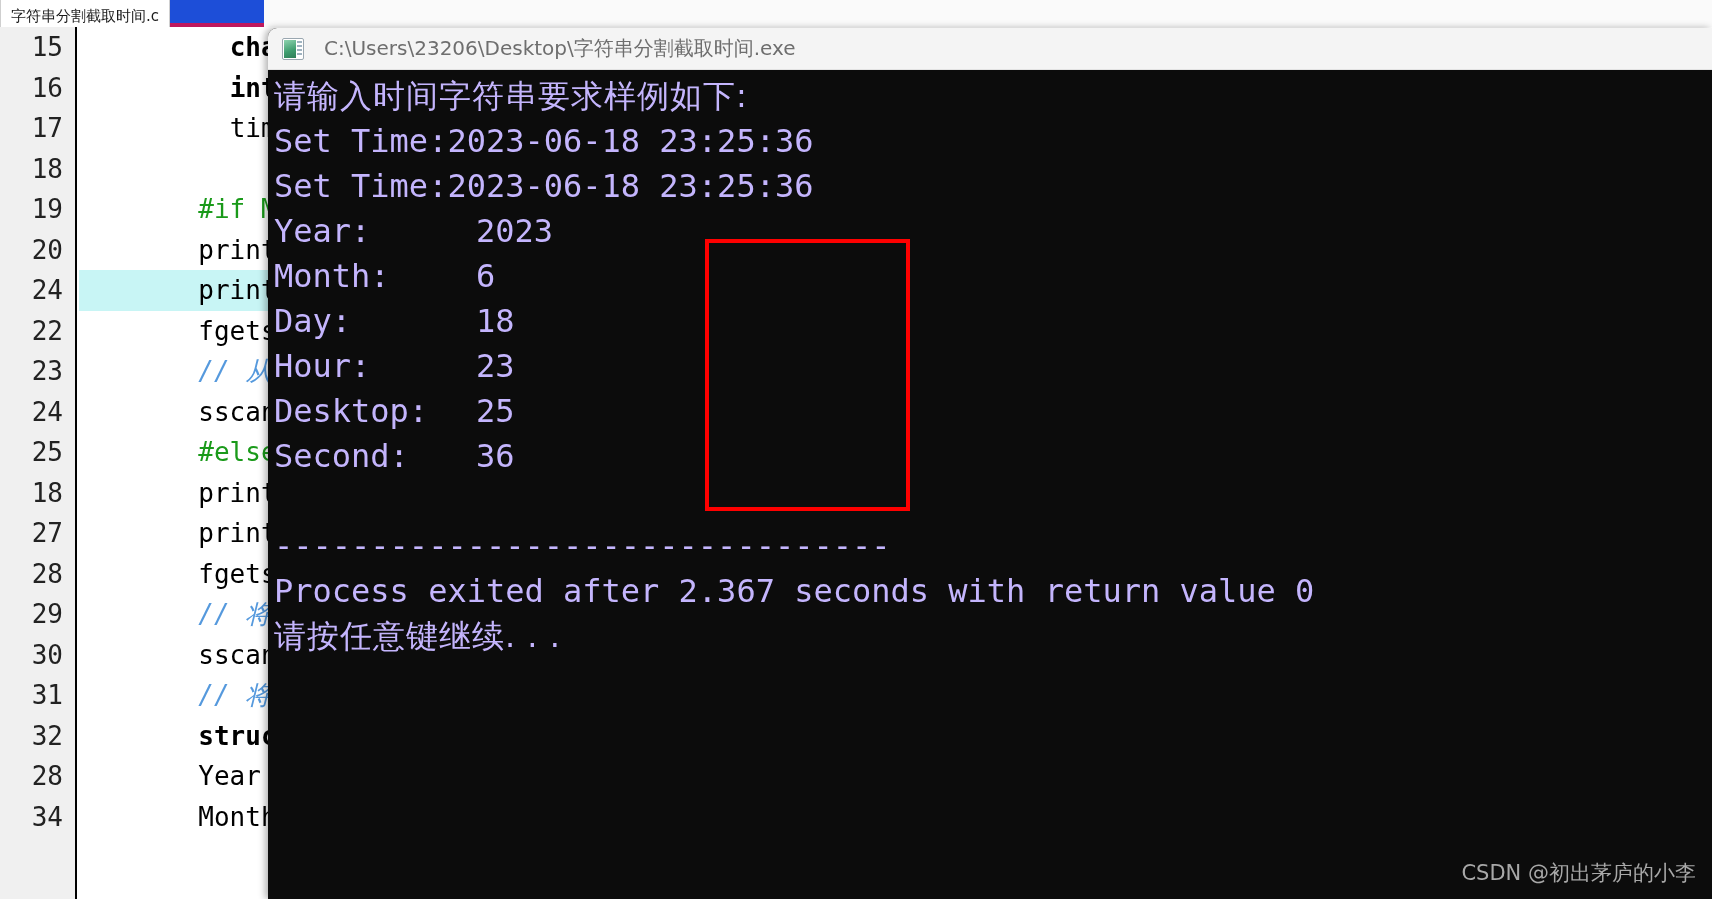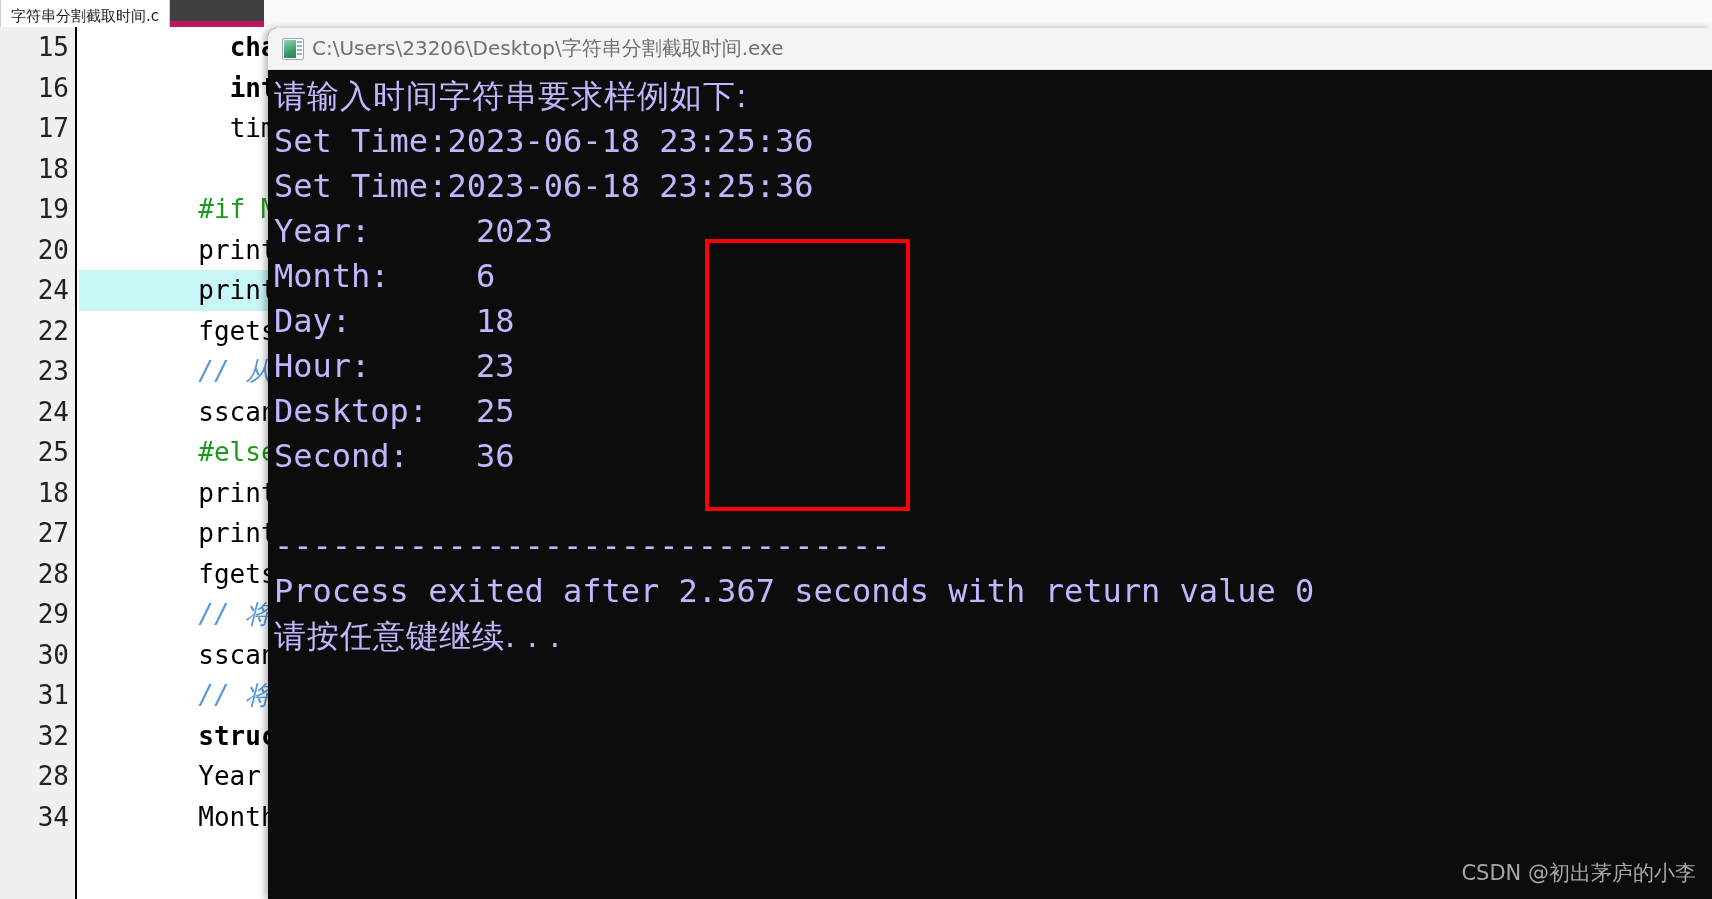--- a/index.html
+++ b/index.html
@@ -11,21 +11,21 @@
   }
   #root { position:relative; width:1712px; height:899px; background:#ffffff; }
 
   
   #editor {
     position:absolute; left:0; top:0; width:1712px; height:899px;
     background:#ffffff;
   }
   #tabbar {
     position:absolute; left:0; top:0; width:1712px; height:27px;
-    background:#404040; border-bottom:6px solid #be185d;text-decoration:underline;
+    background:#1d4ed8; border-bottom:4px solid #be185d;text-decoration:underline;
   }
   #tab-active {
     position:absolute; left:0; top:-10px;
     height:37px; padding:0 10px;
     background:#ffffff;
     border:1px solid #cfcfcf; border-bottom:none;
     border-top-left-radius:4px; border-top-right-radius:4px;
     display:flex; align-items:flex-end; justify-content:center;
   }
   #tab-active .tab-label {
@@ -41,21 +41,21 @@
   #codearea {
     position:absolute; left:0; top:27px; width:1712px; height:872px;
     background:#ffffff;
   }
   #gutter {
     position:absolute; left:0; top:0; width:77px; height:872px;
     background:#f0f0f0; border-right:2px solid #000000;
   }
   #gutter .ln {
     height:40.5px; line-height:40.5px; text-align:right;
-    padding-right:6px;
+    padding-right:12px;
     font-family:"DejaVu Sans Mono", monospace;
     font-size:26px; color:#222222;
   }
   #codelines {
     position:absolute; left:79px; top:0; right:0; height:872px;
   }
   .cl {
     height:40.5px; line-height:40.5px;
     padding-left:88px;
     font-family:"DejaVu Sans Mono", monospace;
@@ -93,21 +93,21 @@
     width:12px; height:18px;
     background:linear-gradient(160deg,#8fd4b0 0%,#3d9c6e 60%,#2f7d58 100%);
   }
   #console-icon::after {
     content:""; position:absolute; left:14px; top:2px;
     width:5px; height:16px;
     background:repeating-linear-gradient(to bottom,#9fb3c0 0 2px,#ffffff 2px 4px);
   }
   #console-title-text {
     font-family:"DejaVu Sans", sans-serif;
-    font-size:20px; color:#6e6e6e; white-space:nowrap;
+    font-size:20px; color:#6e6e6e; white-space:nowrap;margin-left:12px;
   }
   #console-body {
     position:absolute; left:0; top:42px; width:1444px; height:829px;
     background:#0c0c0c;
     padding:4px 0 0 6px;
     overflow:hidden;
   }
   .out {
     font-family:"DejaVu Sans Mono", monospace;
     font-size:32px; line-height:45px;

